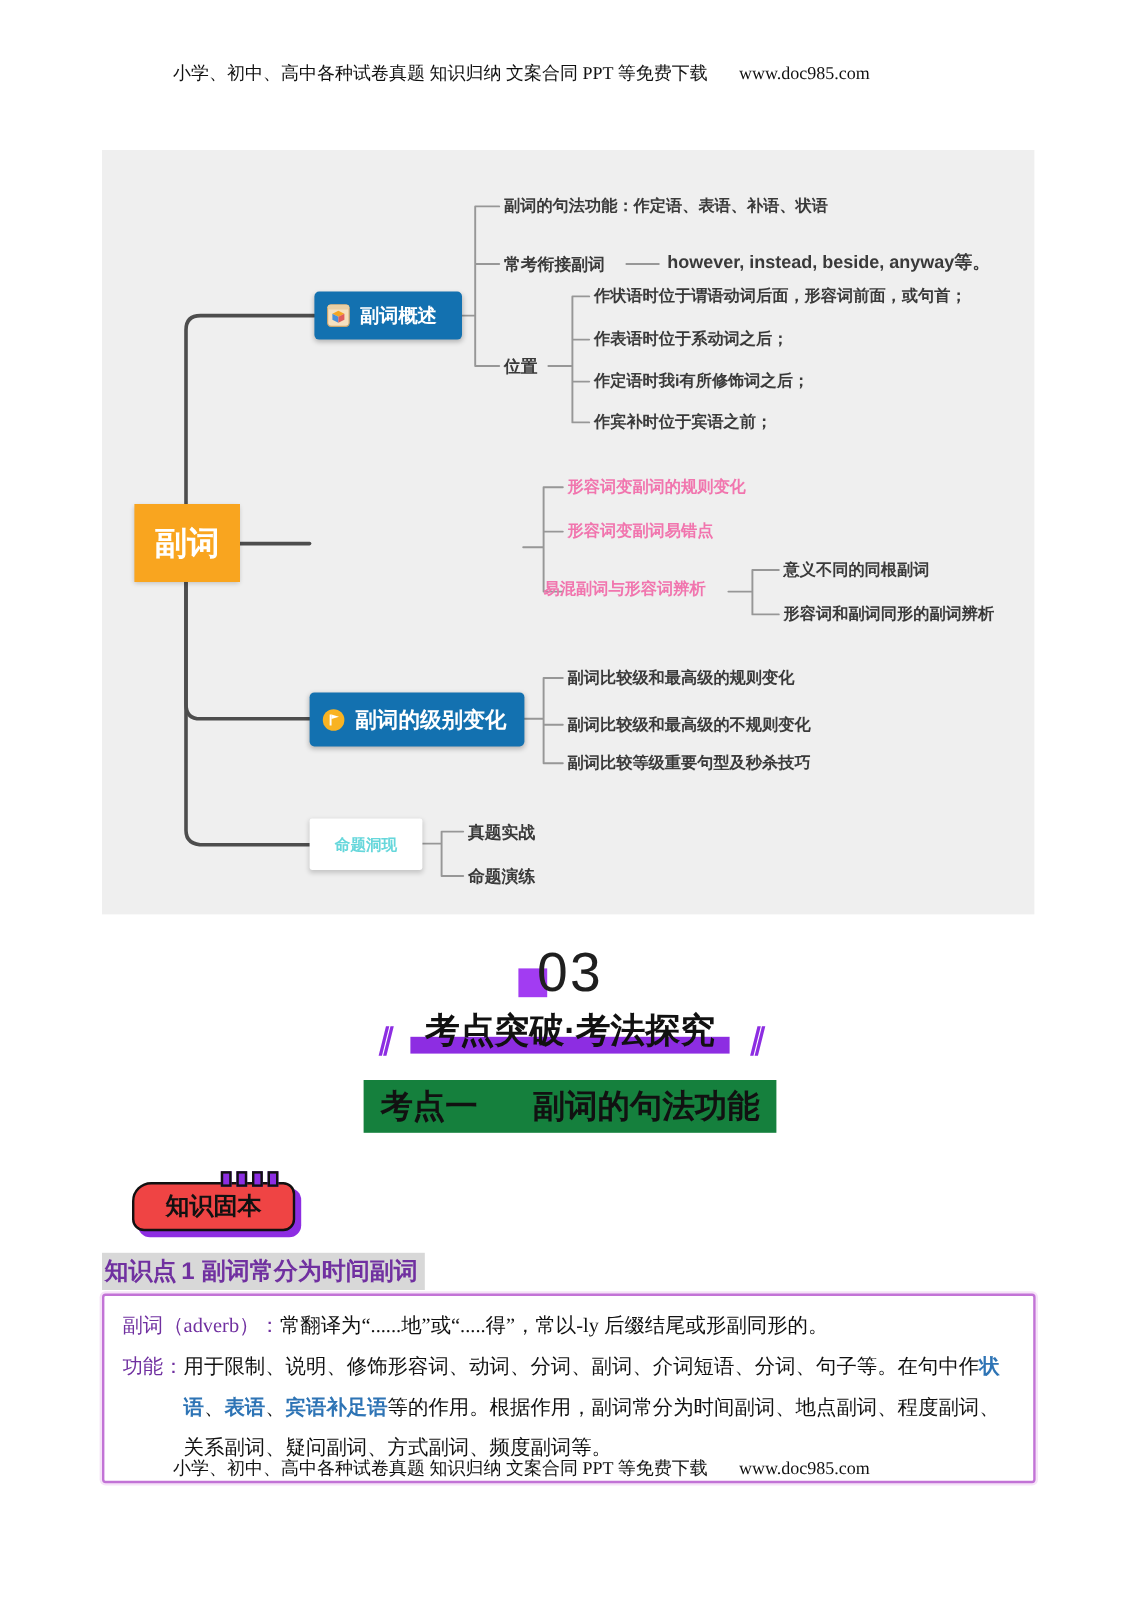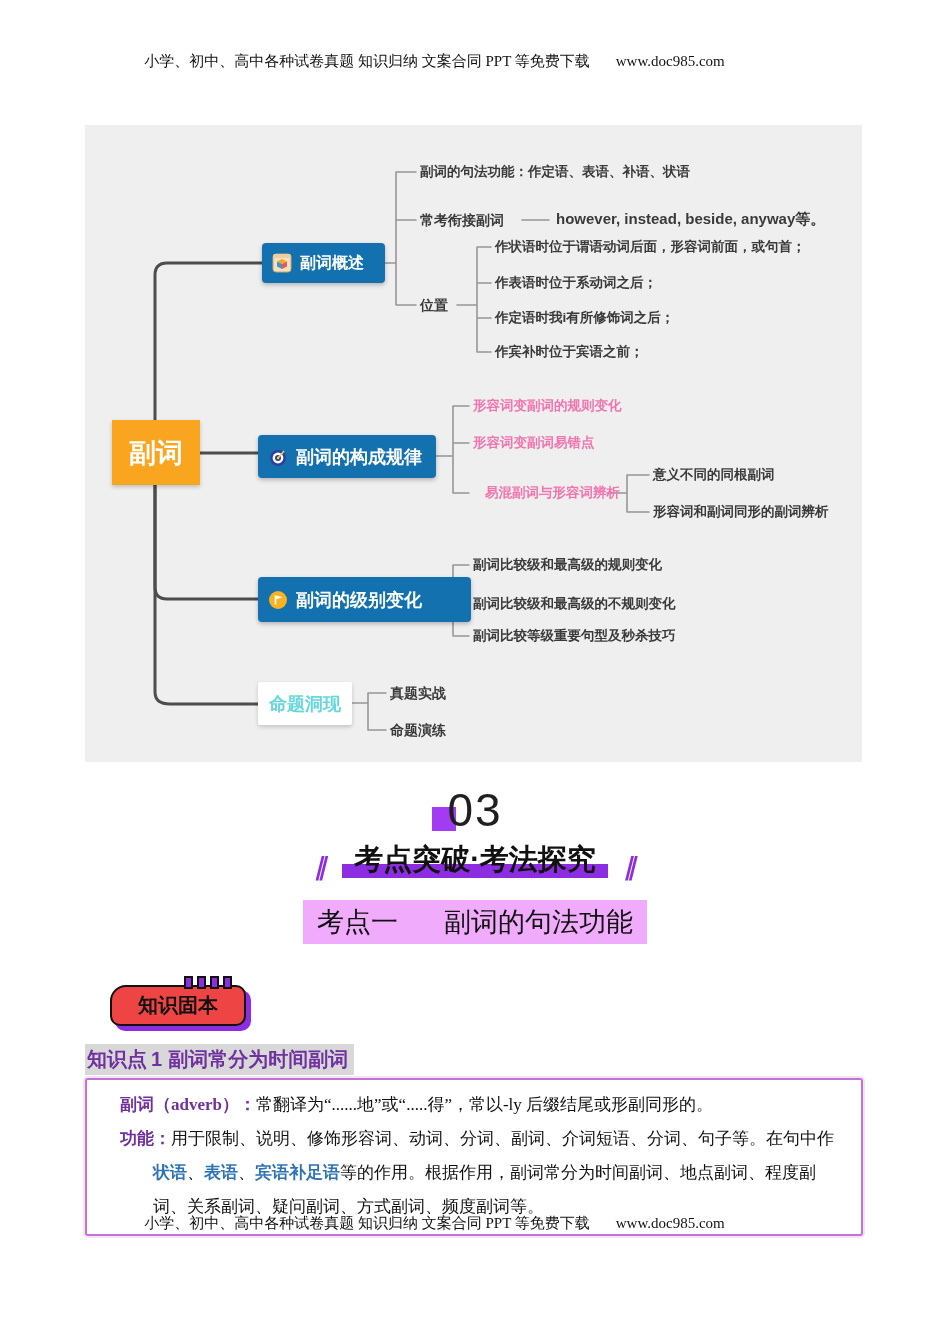--- a/index.html
+++ b/index.html
@@ -28,26 +28,26 @@
     display:flex; align-items:center; justify-content:center;
     box-shadow:0 2px 4px rgba(0,0,0,.2);
   }
   .bluebox {
     position:absolute; background:#1371B0; color:#fff; font-weight:bold;
     border-radius:4px; display:flex; align-items:center; gap:8px;
     padding:0 10px; box-shadow:0 2px 4px rgba(0,0,0,.25); white-space:nowrap;
   }
   #node-b1 { left:177px; top:118px; width:123px; height:40px; font-size:16px; }
   #node-b2 { left:173px; top:310px; width:178px; height:43px; font-size:18px; }
-  #node-b3 { left:173px; top:452px; width:213px; height:45px; font-size:18px; }
+  #node-b3 { left:173px; top:452px; width:179px; height:45px; font-size:18px; }
   .whitebox {
     position:absolute; left:173px; top:557px; width:94px; height:43px;
     background:#ffffff; border-radius:2px; box-shadow:0 2px 4px rgba(0,0,0,.18);
     display:flex; align-items:center; justify-content:center;
-    color:#66D7DB; font-weight:bold; font-size:18px; white-space:nowrap;
+    color:#66D7DB; font-weight:bold; font-size:13px; white-space:nowrap;
   }
   .leaf {
     position:absolute; font-weight:bold; color:#3a3a3a; font-size:13.5px;
     white-space:nowrap; line-height:16px;
   }
   .leaf.lbl { font-size:14px; }
   .leaf.en { font-size:15px; }
   .leaf.pink { color:#F175AE; }
   .nodeicon { display:inline-flex; flex:0 0 auto; }
   
@@ -63,22 +63,22 @@
   .sectitle .bar { position:absolute; left:-8px; right:-8px; bottom:0px; height:14px; background:#8D2DE2; z-index:0; }
   .sectitle .ttxt { position:relative; z-index:1; }
   .sectitle .slash {
     position:absolute; top:8px; color:#8D2DE2; font-size:24px; font-weight:bold;
     font-style:italic; z-index:1;
   }
   .sectitle .slash.l { left:-36px; }
   .sectitle .slash.r { right:-36px; }
   .subtitle { position:absolute; top:900px; left:0; width:950px; text-align:center; }
   .subtitle .swrap {
-    display:inline-block; background:#f0abfc; padding:4px 14px;
-    font-size:27px; font-weight:normal; color:#111;
+    display:inline-block; background:#15803d; padding:4px 14px;
+    font-size:27px; font-weight:bold; color:#111;
   }
   .subtitle .gap { display:inline-block; width:46px; }
   
   .badge {
     position:absolute; left:110px; top:985px; width:136px; height:41px;
     background:#ef4444; border:2.5px solid #111;
     border-radius:16px 10px 10px 10px;
     box-shadow:5px 5px 0 0 #8D2DE2;
     display:flex; align-items:center; justify-content:center;
     font-size:20px; font-weight:bold; color:#111;
@@ -94,21 +94,21 @@
   .kp .kpnum { margin:0 6px 0 4px; }
   
   .cbox {
     position:absolute; left:85px; top:1078px; width:778px; min-height:120px;
     border:2px solid #C273D6; border-radius:3px;
     box-shadow:0 0 0 2px #F6E3F8;
     background:#fff; padding:8px 15px 10px 15px;
     font-family:"Liberation Serif", serif; font-size:17px; color:#111;
     line-height:34px;
   }
-  .cbox .plabel { color:#7030A0; font-weight:bold;margin-left:18px; }
+  .cbox .plabel { color:#7030A0; font-weight:normal; }
   .cbox .kw { color:#2E74B5; font-weight:bold; }
   .cbox p.hang { padding-left:51px; text-indent:-51px; }
 </style>
 </head>
 <body>
 
 <div class="page">
 
   <div class="docbar" id="header">
     <span>小学、初中、高中各种试卷真题 知识归纳 文案合同 PPT 等免费下载</span><span class="url">www.doc985.com</span>
@@ -161,36 +161,24 @@
 
     <div class="leaf" style="left:335px; top:39px;">副词的句法功能：作定语、表语、补语、状语</div>
     <div class="leaf lbl" style="left:335px; top:87px;">常考衔接副词</div>
     <div class="leaf en" style="left:471px; top:86px;">however, instead, beside, anyway等。</div>
     <div class="leaf lbl" style="left:335px; top:172px;">位置</div>
     <div class="leaf" style="left:410px; top:114px;">作状语时位于谓语动词后面，形容词前面，或句首；</div>
     <div class="leaf" style="left:410px; top:150px;">作表语时位于系动词之后；</div>
     <div class="leaf" style="left:410px; top:185px;">作定语时我i有所修饰词之后；</div>
     <div class="leaf" style="left:410px; top:219px;">作宾补时位于宾语之前；</div>
 
-    <div class="bluebox" id="node-b2">
-      <span class="nodeicon">
-        <svg width="20" height="20" viewBox="0 0 20 20">
-          <circle cx="10" cy="11" r="8" fill="#2E3F9E"></circle>
-          <circle cx="10" cy="11" r="5.4" fill="#ffffff"></circle>
-          <circle cx="10" cy="11" r="3" fill="#2E3F9E"></circle>
-          <circle cx="10" cy="11" r="1.2" fill="#FFD54F"></circle>
-          <line x1="10" y1="11" x2="16" y2="4" stroke="#FFD54F" stroke-width="1.4"></line>
-        </svg>
-      </span>
-      <span>副词的构成规律</span>
-    </div>
 
     <div class="leaf pink" style="left:388px; top:273px;">形容词变副词的规则变化</div>
     <div class="leaf pink" style="left:388px; top:310px;">形容词变副词易错点</div>
-    <div class="leaf pink" style="left:400px; top:360px;">易混副词与形容词辨析</div>
+    <div class="leaf pink" style="left:368px; top:360px;font-family:Liberation Mono, monospace;">易混副词与形容词辨析</div>
     <div class="leaf" style="left:568px; top:342px;">意义不同的同根副词</div>
     <div class="leaf" style="left:568px; top:379px;">形容词和副词同形的副词辨析</div>
 
     <div class="bluebox" id="node-b3">
       <span class="nodeicon">
         <svg width="20" height="20" viewBox="0 0 20 20">
           <circle cx="10" cy="10" r="9" fill="#F9B322"></circle>
           <line x1="7.5" y1="5.5" x2="7.5" y2="14.5" stroke="#ffffff" stroke-width="1.6"></line>
           <polygon points="8.2,5.5 14.5,7.2 8.2,9.2" fill="#ffffff"></polygon>
         </svg>

